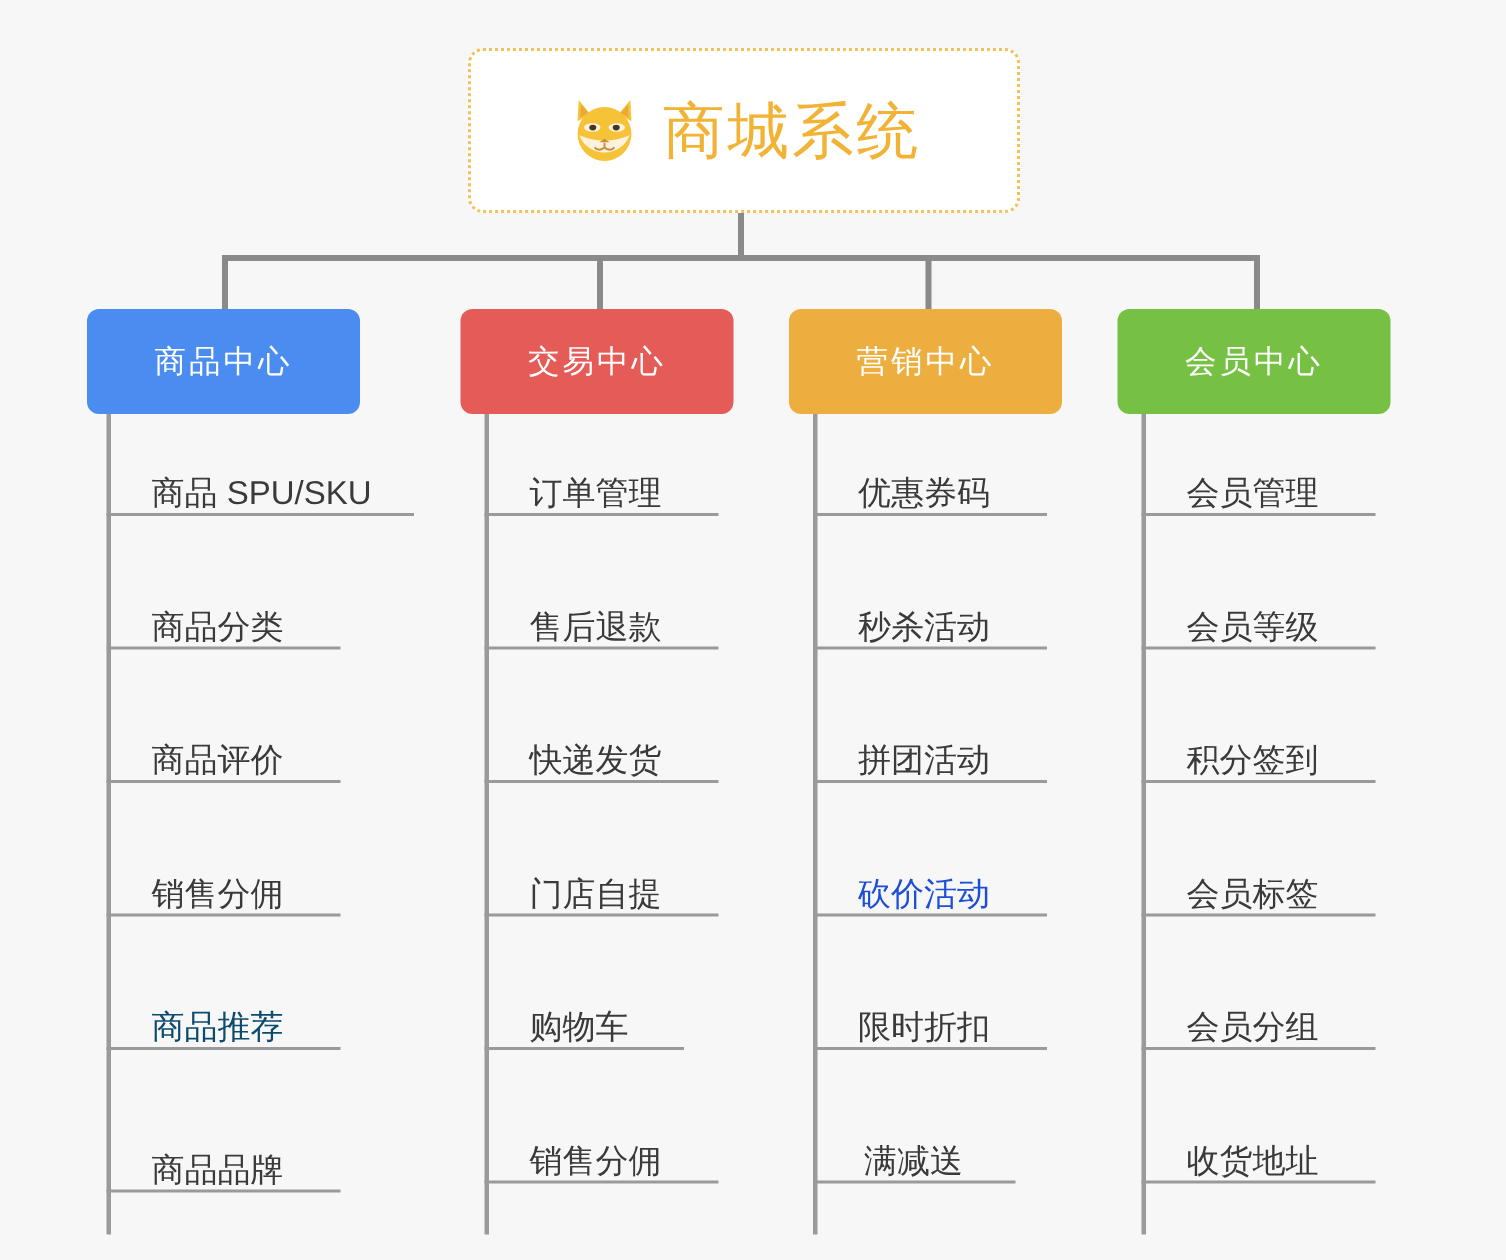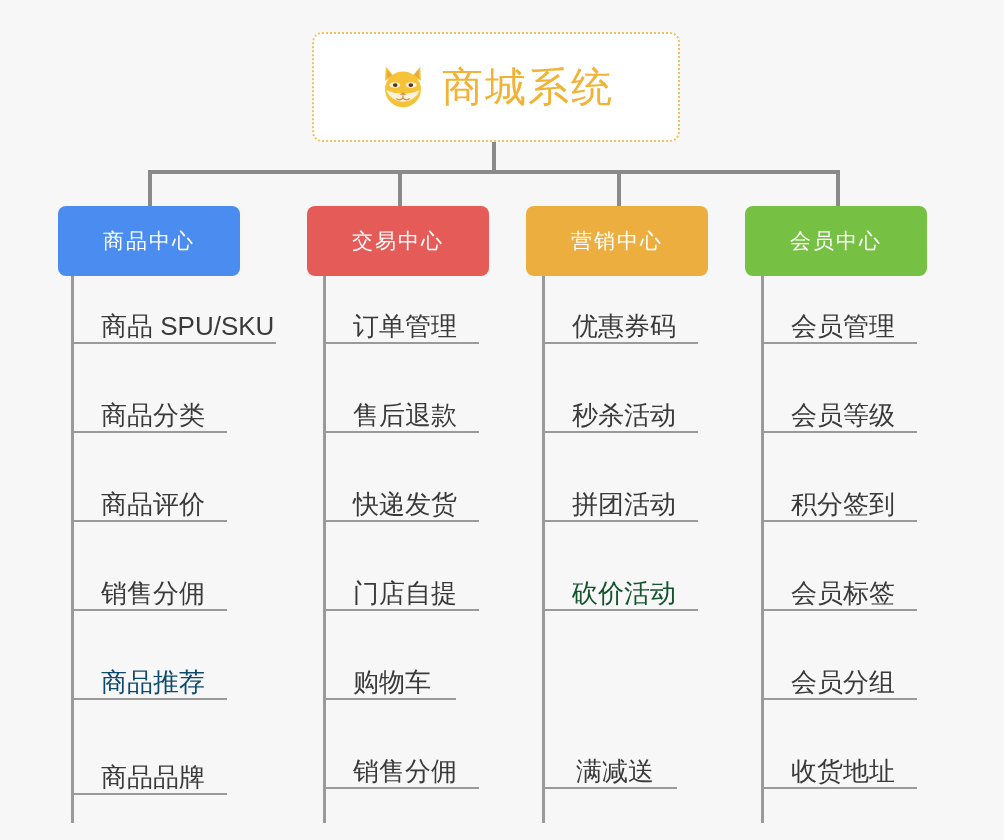--- a/index.html
+++ b/index.html
@@ -81,21 +81,21 @@
     position: absolute;
     height: 44px;
     display: flex;
     align-items: flex-end;
     box-sizing: border-box;
     border-bottom: 2px solid #9a9a9a;
     padding-left: 30px;
     padding-bottom: 2px;
   }
   .leaf-label {
-    font-size: 26px;
+    font-size: 22px;
     color: #3a3a3a;
     line-height: 1.05;
     white-space: nowrap;
   }
 </style>
 </head>
 <body style="background: rgb(247, 247, 247);">
 
 <div id="stage">
 
@@ -182,21 +182,24 @@
   <div class="leaf" style="left: 542px; top: 300px; width: 156px; border-bottom-color: rgb(154, 154, 154);">
     <span class="leaf-label" style="color: rgb(58, 58, 58);">优惠券码</span>
   </div>
   <div class="leaf" style="left: 542px; top: 389px; width: 156px; border-bottom-color: rgb(154, 154, 154);">
     <span class="leaf-label" style="color: rgb(58, 58, 58);">秒杀活动</span>
   </div>
   <div class="leaf" style="left: 542px; top: 478px; width: 156px; border-bottom-color: rgb(154, 154, 154);">
     <span class="leaf-label" style="color: rgb(58, 58, 58);">拼团活动</span>
   </div>
   <div class="leaf" style="left: 542px; top: 567px; width: 156px; border-bottom-color: rgb(154, 154, 154);">
-    <span class="leaf-label" style="color: #14532d;">砍价活动</span>
+    <span class="leaf-label" style="color: #1d4ed8;">砍价活动</span>
+  </div>
+  <div class="leaf" style="left: 542px; top: 656px; width: 156px; border-bottom-color: rgb(154, 154, 154);">
+    <span class="leaf-label" style="color: rgb(58, 58, 58);">限时折扣</span>
   </div>
   <div class="leaf" style="left: 544px; top: 745px; width: 133px; border-bottom-color: rgb(154, 154, 154); padding-left: 32px;">
     <span class="leaf-label" style="color: rgb(58, 58, 58);">满减送</span>
   </div>
 
   <div class="cat-box" style="left: 745px; top: 206px; width: 182px; background: rgb(118, 192, 67);">
     <span>会员中心</span>
   </div>
   <div class="spine" style="left: 761px; top: 276px; height: 547px; background: rgb(154, 154, 154);"></div>
   <div class="leaf" style="left: 761px; top: 300px; width: 156px; border-bottom-color: rgb(154, 154, 154);">

